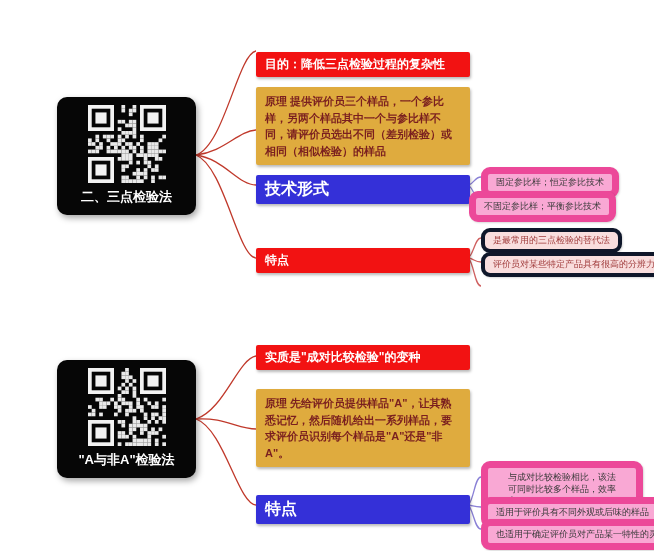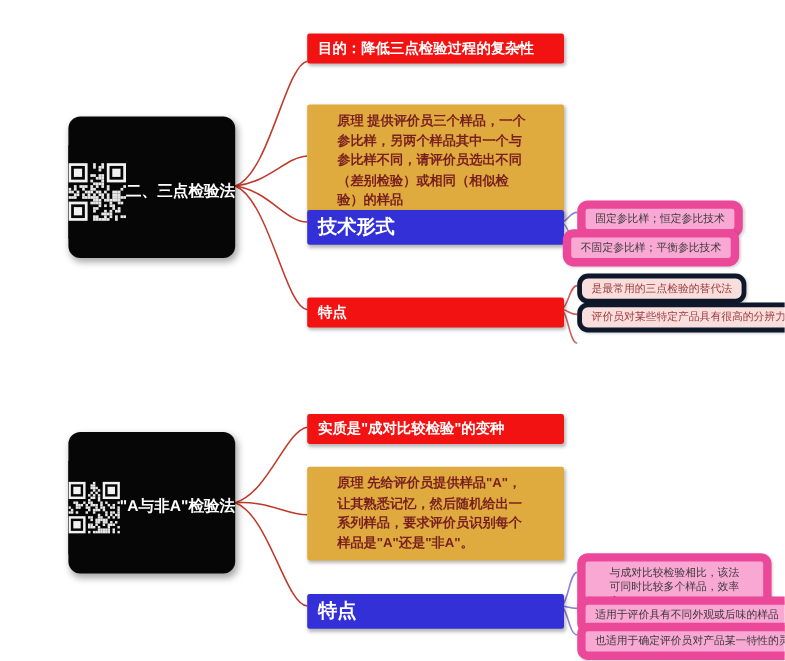--- a/index.html
+++ b/index.html
@@ -5,29 +5,29 @@
   *{box-sizing:border-box}
   html,body{margin:0;padding:0;background:#fff;font-family:"Liberation Sans","DejaVu Sans",sans-serif}
   .canvas{position:relative;width:654px;height:551px;background:#ffffff;overflow:hidden}
   .links{position:absolute;left:0;top:0;width:654px;height:551px;z-index:0}
   .links path{fill:none;stroke-width:1.3px}
   .links path.main{stroke:#c0392b}
   .links path.lav{stroke:#8a80d6}
   .links path.pk{stroke:#cf5f5f}
 
   .root{position:absolute;left:57px;width:139px;height:118px;background:#060606;border-radius:10px;z-index:1;
-        display:flex;align-items:center;box-shadow:2px 3px 6px rgba(0,0,0,.35)}
+        display:flex;flex-direction:column;align-items:center;box-shadow:2px 3px 6px rgba(0,0,0,.35)}
   .qr{width:78px;height:78px;margin-top:8px;background:#060606}
   .root-label{color:#ffffff;font-size:13px;font-weight:bold;margin-top:5px;white-space:nowrap}
 
   .node{position:absolute;z-index:1;width:214px;display:flex;align-items:center;
         padding:4px 9px;font-weight:bold;border-radius:2px;box-shadow:1px 2px 3px rgba(0,0,0,.28)}
   .node.red{background:#f21212;color:#ffffff;font-size:12px}
   .node.blue{background:#3430d8;color:#ffffff;font-size:16px}
-  .node.yellow{background:#dfab3e;color:#7a1f1f;font-size:11px;line-height:1.5;padding:6px 25px;align-items:flex-start}
+  .node.yellow{background:#dfab3e;color:#7a1f1f;font-size:11px;line-height:1.5;padding:6px 9px;align-items:flex-start}
 
   .pill{position:absolute;z-index:1;display:inline-flex;align-items:center;padding:2px 8px;
         font-size:9px;border-radius:9px;white-space:nowrap;box-shadow:1px 1px 2px rgba(0,0,0,.15)}
   .pill.lav{background:#f9a8d4;border:7px solid #ec4899;color:#3a3a3a}
   .pill.pink{background:#f9dede;border:4px solid #0f172a;color:#a03c3c}
   .pill.wrap{width:162px;white-space:normal;line-height:1.35;padding:3px 20px}
 </style>
 </head>
 <body>
 
@@ -187,21 +187,21 @@
         <rect x="14" y="0" width="7" height="7" fill="#f2f2f2"></rect>
         <rect x="15" y="1" width="5" height="5" fill="#060606"></rect>
         <rect x="16" y="2" width="3" height="3" fill="#f2f2f2"></rect>
         <rect x="0" y="14" width="7" height="7" fill="#f2f2f2"></rect>
         <rect x="1" y="15" width="5" height="5" fill="#060606"></rect>
         <rect x="2" y="16" width="3" height="3" fill="#f2f2f2"></rect>
       </svg>
     <div class="root-label">二、三点检验法</div>
   </div>
 
-  <div class="node red" style="left:256px;top:28px">目的：降低三点检验过程的复杂性</div>
+  <div class="node red" style="left:256px;top:52px">目的：降低三点检验过程的复杂性</div>
 
   <div class="node yellow" style="left:256px;top:87px">原理 提供评价员三个样品，一个参比样，另两个样品其中一个与参比样不同，请评价员选出不同（差别检验）或相同（相似检验）的样品</div>
 
   <div class="node blue" style="left:256px;top:175px">技术形式</div>
   <div class="pill lav" style="left:481px;top:167px">固定参比样；恒定参比技术</div>
   <div class="pill lav" style="left:469px;top:191px">不固定参比样；平衡参比技术</div>
 
   <div class="node red" style="left:256px;top:248px">特点</div>
   <div class="pill pink" style="left:481px;top:228px">是最常用的三点检验的替代法</div>
   <div class="pill pink" style="left:481px;top:252px">评价员对某些特定产品具有很高的分辨力</div>

